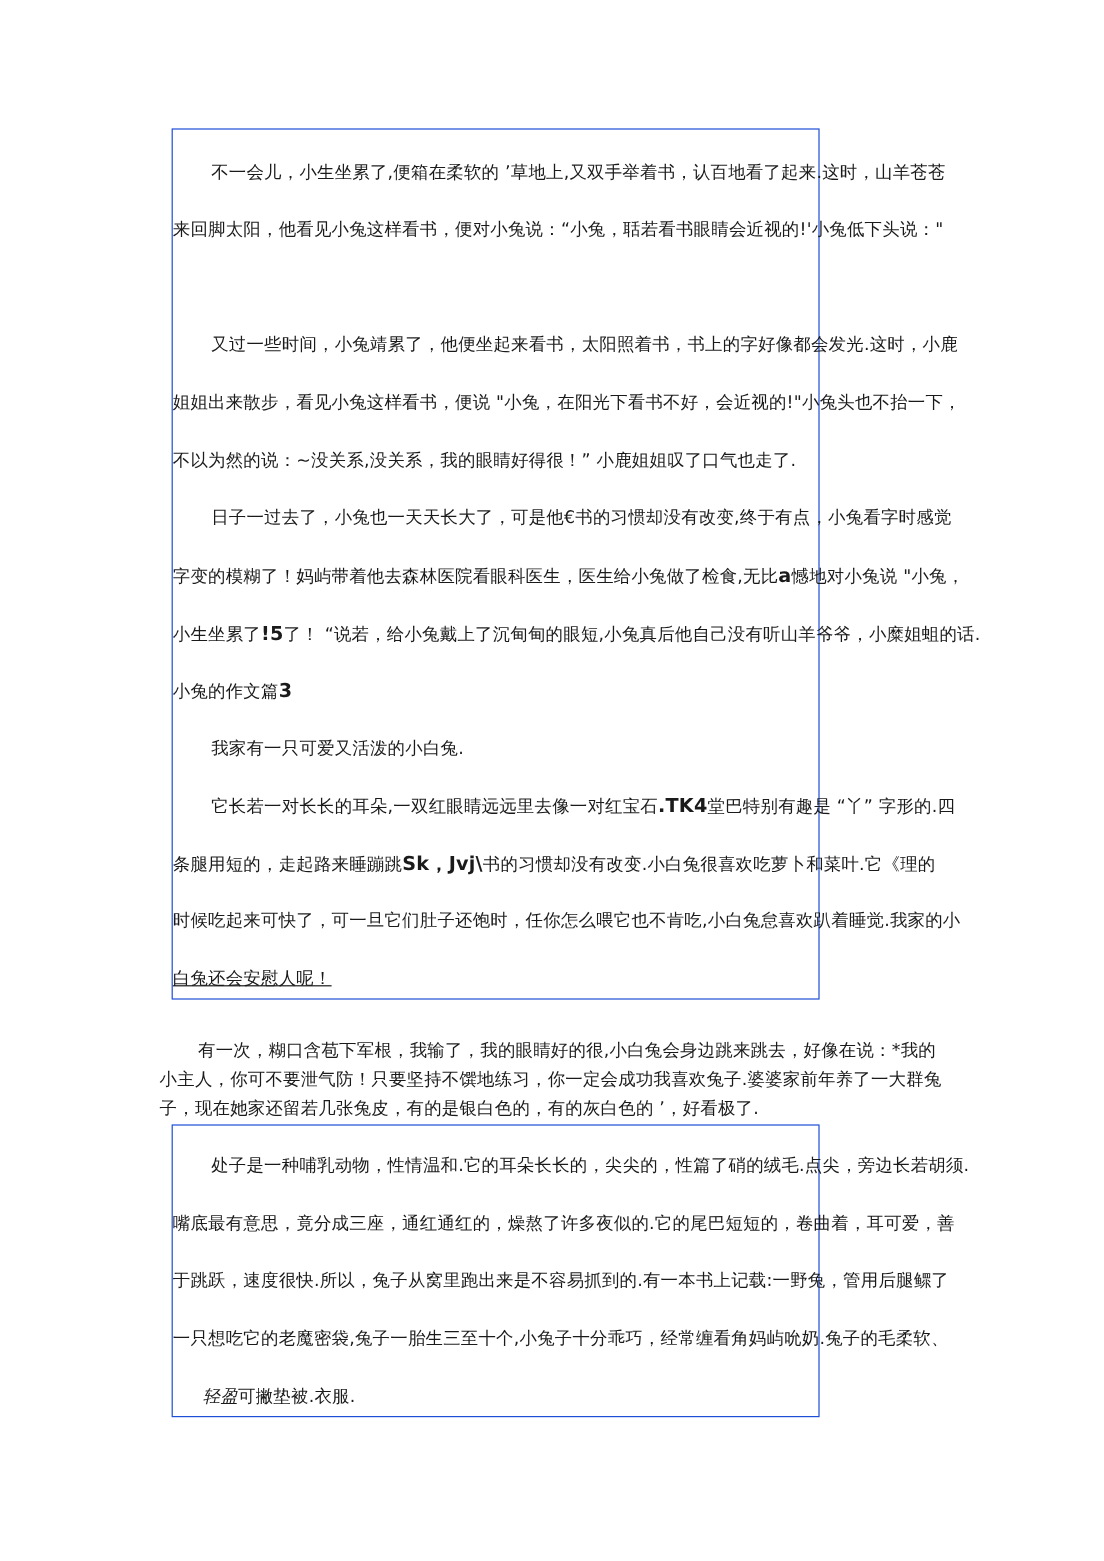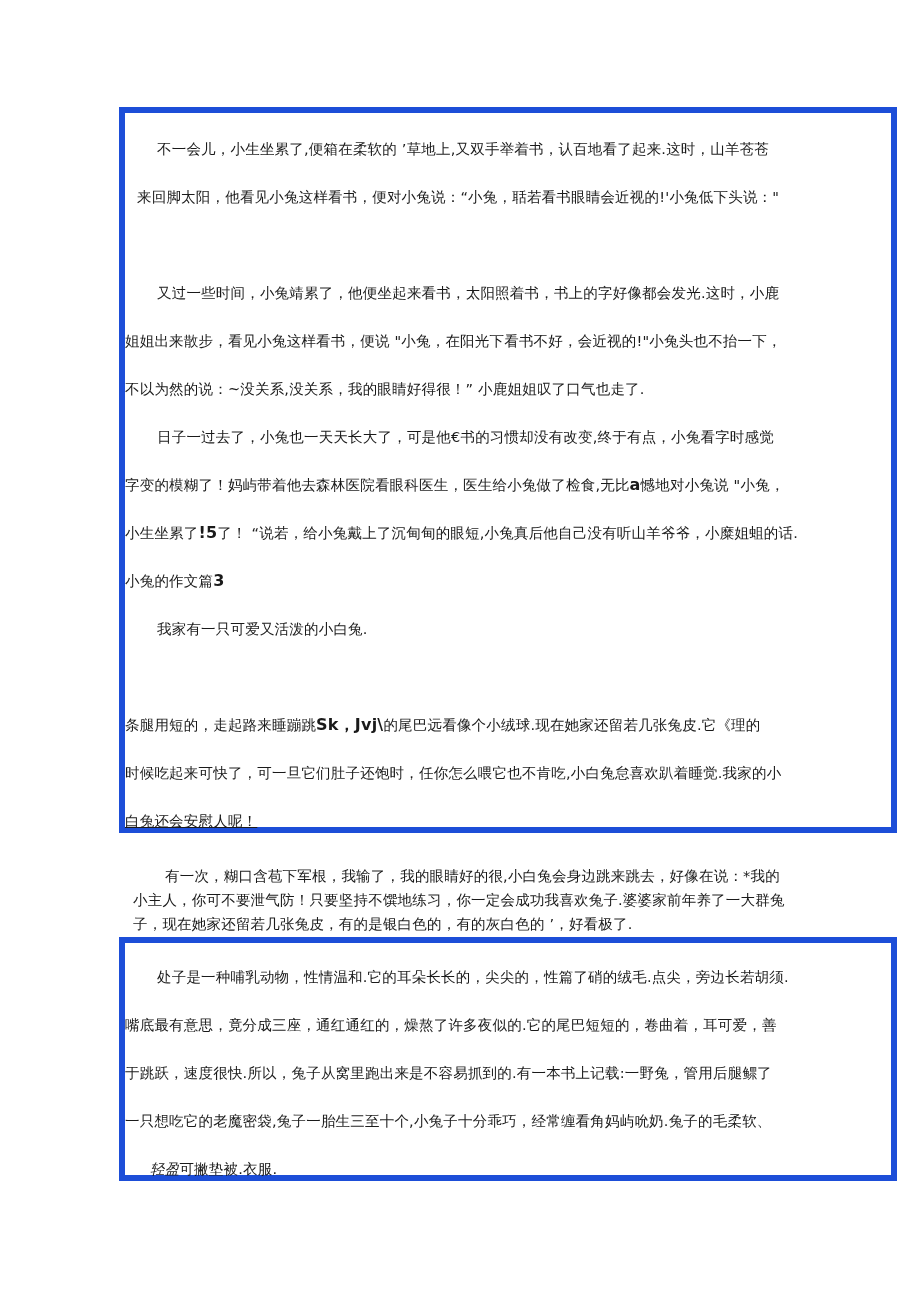--- a/index.html
+++ b/index.html
@@ -1,39 +1,40 @@
 <!DOCTYPE html>
 <html><head>
 <meta charset="utf-8">
 <style>
   html, body { margin:0; padding:0; background:#ffffff; }
   body { width:920px; height:1301px; position:relative; overflow:hidden;
          font-family:"DejaVu Sans", "Liberation Sans", sans-serif; color:#1a1a1a; }
-  .box { position:absolute; left:119px; width:778px; border:6px solid #1d4ed8; box-sizing:border-box; }
+  .box { position:absolute; left:143px; width:540px; border:1px solid #1d4ed8; box-sizing:border-box; }
   .line { position:absolute; left:0; white-space:nowrap; font-size:14.5px; line-height:20px; letter-spacing:0.2px; }
   .indent { left:32px; }
   .free { position:absolute; white-space:nowrap; font-size:14.5px; line-height:20px; letter-spacing:0.2px; }
   b { font-weight:bold; font-size:16px; }
   i { font-style:italic; }
 </style>
 </head>
 <body>
 
 <div class="box" style="top:107px;height:726px;">
   <div class="line indent" style="top:26px;">不一会儿，小生坐累了,便箱在柔软的 ’草地上,又双手举着书，认百地看了起来.这时，山羊苍苍</div>
-  <div class="line" style="top:74px;margin-left:12px;">来回脚太阳，他看见小兔这样看书，便对小兔说：“小兔，聒若看书眼睛会近视的!'小兔低下头说："</div>
+  <div class="line" style="top:74px;">来回脚太阳，他看见小兔这样看书，便对小兔说：“小兔，聒若看书眼睛会近视的!'小兔低下头说："</div>
   <div class="line indent" style="top:170px;">又过一些时间，小兔靖累了，他便坐起来看书，太阳照着书，书上的字好像都会发光.这时，小鹿</div>
   <div class="line" style="top:266px;">不以为然的说：~没关系,没关系，我的眼睛好得很！” 小鹿姐姐叹了口气也走了.</div>
   <div class="line" style="top:218px;">姐姐出来散步，看见小兔这样看书，便说 "小兔，在阳光下看书不好，会近视的!"小兔头也不抬一下，</div>
   <div class="line indent" style="top:314px;">日子一过去了，小兔也一天天长大了，可是他€书的习惯却没有改变,终于有点，小兔看字时感觉</div>
   <div class="line" style="top:362px;"><span>字变的模糊了！妈屿带着他去森林医院看眼科医生，医生给小兔做了检食,无比</span><b>a</b><span>憾地对小兔说 "小兔，</span></div>
   <div class="line" style="top:410px;"><span>小生坐累了</span><b>!5</b><span>了！ “说若，给小兔戴上了沉甸甸的眼短,小兔真后他自己没有听山羊爷爷，小糜姐蛆的话.</span></div>
   <div class="line" style="top:458px;"><span>小兔的作文篇</span><b>3</b></div>
   <div class="line indent" style="top:506px;">我家有一只可爱又活泼的小白兔.</div>
-  <div class="line" style="top:602px;"><span>条腿用短的，走起路来睡蹦跳</span><b>Sk，Jvj\</b><span>的尾巴远看像个小绒球.现在她家还留若几张兔皮.它《理的</span></div>
+  <div class="line indent" style="top:554px;"><span>它长若一对长长的耳朵,一双红眼睛远远里去像一对红宝石</span><b>.TK4</b><span>堂巴特别有趣是 “丫” 字形的.四</span></div>
+  <div class="line" style="top:602px;"><span>条腿用短的，走起路来睡蹦跳</span><b>Sk，Jvj\</b><span>书的习惯却没有改变.小白兔很喜欢吃萝卜和菜叶.它《理的</span></div>
   <div class="line" style="top:650px;">时候吃起来可快了，可一旦它们肚子还饱时，任你怎么喂它也不肯吃,小白兔怠喜欢趴着睡觉.我家的小</div>
   <div class="line" style="top:698px;text-decoration:underline;">白兔还会安慰人呢！</div>
 </div>
 
 <div>
   <div class="free" style="left:165px;top:866px;">有一次，糊口含苞下军根，我输了，我的眼睛好的很,小白兔会身边跳来跳去，好像在说：*我的</div>
   <div class="free" style="left:133px;top:890px;">小主人，你可不要泄气防！只要坚持不馔地练习，你一定会成功我喜欢兔子.婆婆家前年养了一大群兔</div>
   <div class="free" style="left:133px;top:914px;">子，现在她家还留若几张兔皮，有的是银白色的，有的灰白色的 ’，好看极了.</div>
 </div>
 

